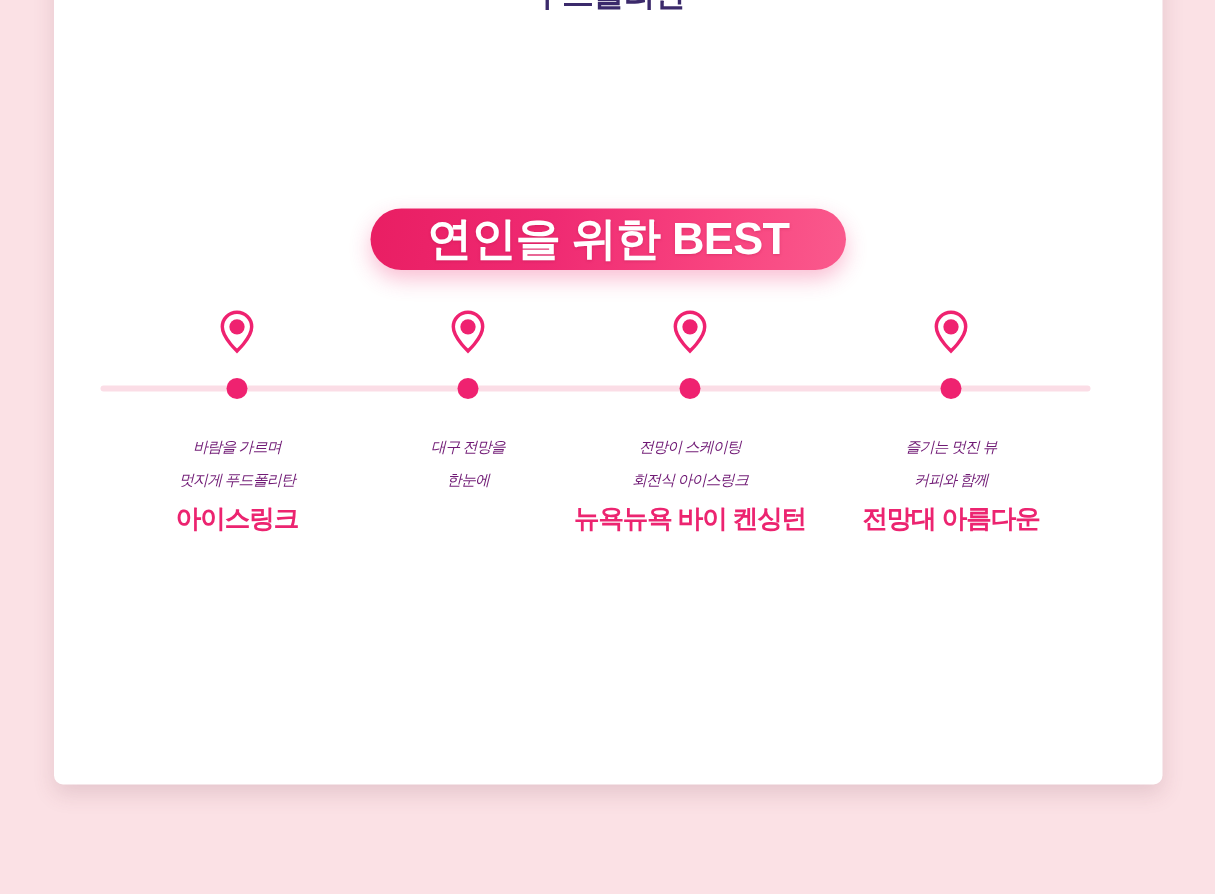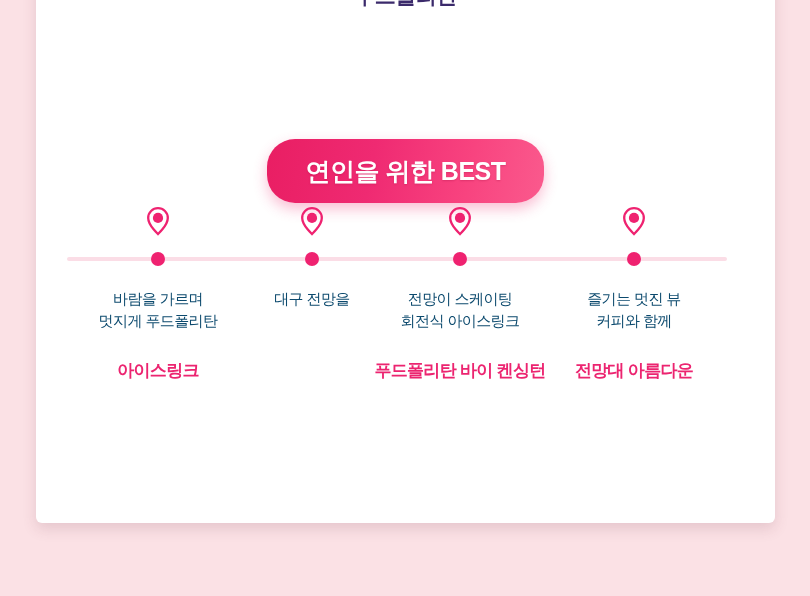--- a/index.html
+++ b/index.html
@@ -49,27 +49,27 @@
     left: 0;
     top: 179px;
     width: 739px;
     display: flex;
     justify-content: center;
   }
   #badge {
     display: inline-flex;
     align-items: center;
     justify-content: center;
-    height: 64px;
+    height: 41px;
     padding: 0 38px;
     border-radius: 28px;
     background: linear-gradient(100deg, #e91e63 0%, #ef2a72 38%, #f8437f 72%, #fa5a8d 100%);
     box-shadow: 0 6px 14px rgba(240, 40, 110, 0.30);
     color: #ffffff;
-    font-size: 25px;
+    font-size: 30px;
     font-weight: 700;
     letter-spacing: -0.5px;
     white-space: nowrap;
     text-shadow: 0 1px 2px rgba(160, 10, 60, 0.28);
   }
 
   
   #timeline {
     position: absolute;
     left: 0;
@@ -121,28 +121,29 @@
     height: 110px;
   }
   .cap-col {
     position: absolute;
     top: 0;
     width: 230px;
     margin-left: -115px;
     text-align: center;
   }
   .cap-desc {
-    font-size: 15px;
+    font-size: 10px;
     line-height: 22px;
-    color: #0c4a6e;
+    color: #701a75;
     letter-spacing: -0.6px;
     white-space: nowrap;
+    font-style: italic;
   }
   .cap-title {
-    margin-top: 27px;
+    margin-top: 2px;
     font-size: 17px;
     font-weight: 700;
     color: #ec2470;
     letter-spacing: -0.7px;
     white-space: nowrap;
     min-height: 22px;
   }
 </style>
 </head>
 <body>
@@ -188,26 +189,27 @@
     </div>
 
   <div id="captions">
       <div class="cap-col" style="left: 122px;">
         <div class="cap-desc">바람을 가르며</div>
         <div class="cap-desc">멋지게 푸드폴리탄</div>
         <div class="cap-title">아이스링크</div>
       </div>
       <div class="cap-col" style="left: 276px;">
         <div class="cap-desc">대구 전망을</div>
+        <div class="cap-desc">한눈에</div>
         <div class="cap-title"></div>
       </div>
       <div class="cap-col" style="left: 424px;">
         <div class="cap-desc">전망이 스케이팅</div>
         <div class="cap-desc">회전식 아이스링크</div>
-        <div class="cap-title">푸드폴리탄 바이 켄싱턴</div>
+        <div class="cap-title">뉴욕뉴욕 바이 켄싱턴</div>
       </div>
       <div class="cap-col" style="left: 598px;">
         <div class="cap-desc">즐기는 멋진 뷰</div>
         <div class="cap-desc">커피와 함께</div>
         <div class="cap-title">전망대 아름다운</div>
       </div>
     </div>
 
 </div>
 

